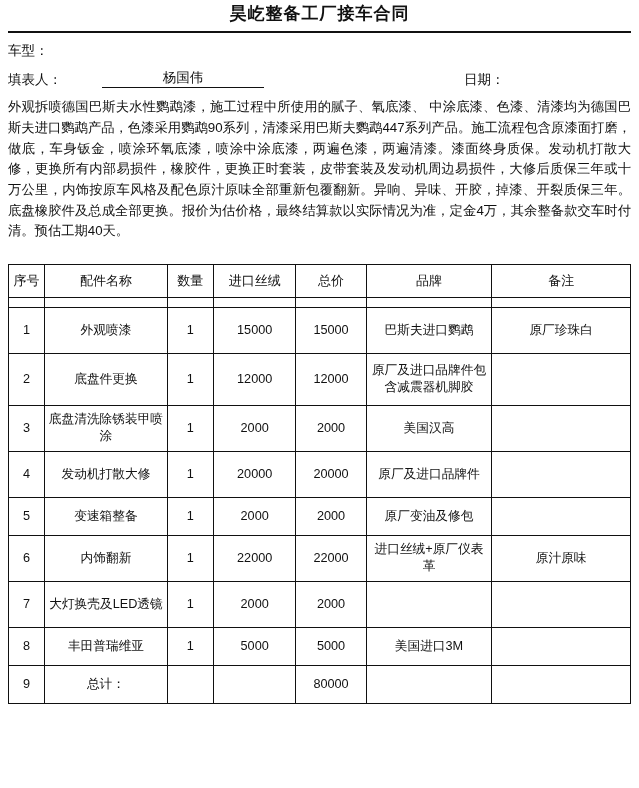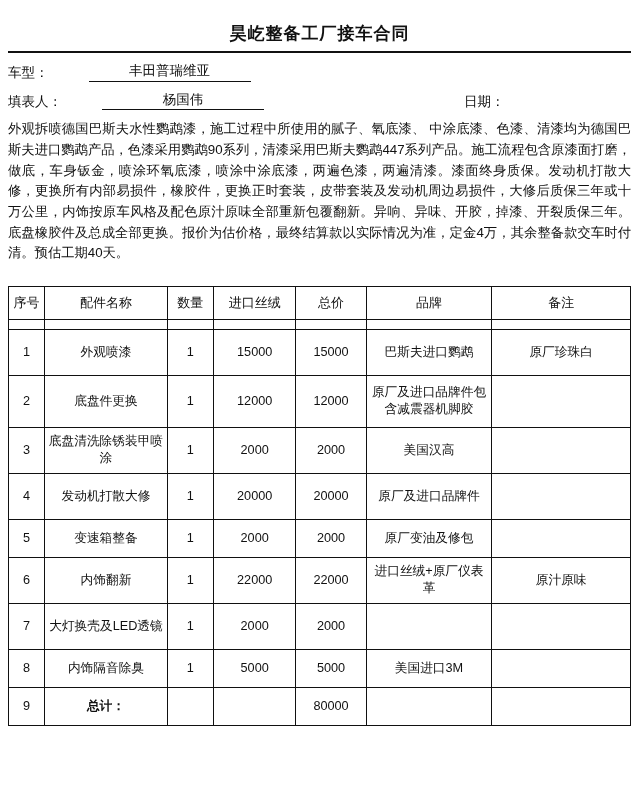--- a/index.html
+++ b/index.html
@@ -19,21 +19,21 @@
     width: 639px;
     height: 788px;
     box-sizing: border-box;
     padding: 0 8px;
   }
   .doc-title {
     text-align: center;
     font-size: 17px;
     font-weight: bold;
     letter-spacing: 1px;
-    padding-top: 24px;
+    padding-top: 4px;
     padding-bottom: 7px;
     line-height: 1.2;
   }
   .title-rule {
     border-bottom: 2px solid #111;
     margin: 0 0 9px 0;
     height: 0;
   }
   .field-row {
     display: flex;
@@ -99,38 +99,37 @@
     border-bottom: 1px solid #111;
   }
   .col-idx { width: 36px; }
   .col-name { width: 122px; }
   .col-qty { width: 46px; }
   .col-unit { width: 82px; }
   .col-total { width: 70px; }
   .col-brand { width: 125px; }
   .col-note { width: 138px; }
   .total-label {
-    font-weight: bold;
+    font-weight: normal;
   }
   .row-h-tall { height: 52px; }
   .row-h-mid { height: 46px; }
   .row-h-small { height: 38px; }
 </style>
 </head>
 <body>
 
 <div class="page">
 
   <div class="doc-title">昊屹整备工厂接车合同</div>
   <div class="title-rule"></div>
 
   <div class="field-row">
     <div class="field">
       <span class="field-label">车型：</span>
-      <span class="field-value wide">丰田普瑞维亚</span>
     </div>
   </div>
 
   <div class="field-row">
     <div class="field">
       <span class="field-label">填表人：</span>
       <span class="field-value wide">杨国伟</span>
     </div>
     <div class="spacer-1"></div>
     <div class="field">
@@ -229,21 +228,21 @@
         <td>7</td>
         <td>大灯换壳及LED透镜</td>
         <td>1</td>
         <td>2000</td>
         <td>2000</td>
         <td></td>
         <td></td>
       </tr>
       <tr class="row-h-small">
         <td>8</td>
-        <td>内饰隔音除臭</td>
+        <td>丰田普瑞维亚</td>
         <td>1</td>
         <td>5000</td>
         <td>5000</td>
         <td>美国进口3M</td>
         <td></td>
       </tr>
       <tr class="row-h-small">
         <td>9</td>
         <td class="total-label">总计：</td>
         <td></td>

